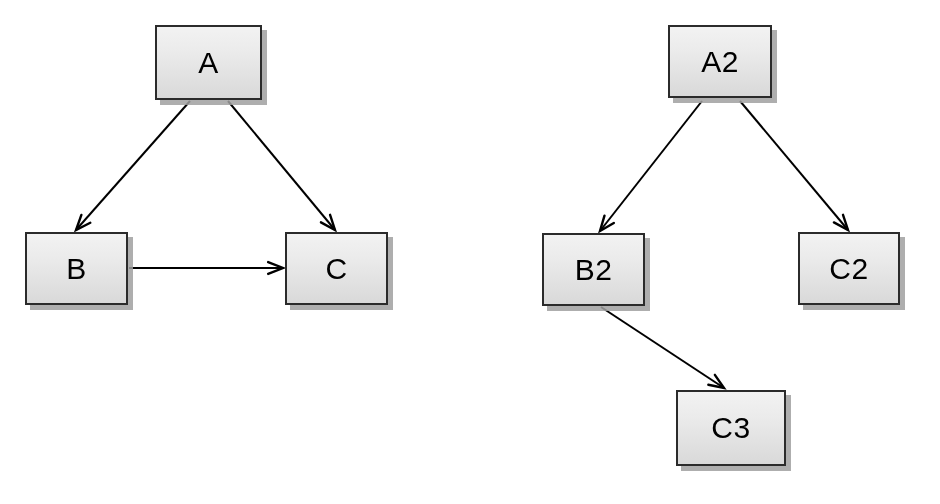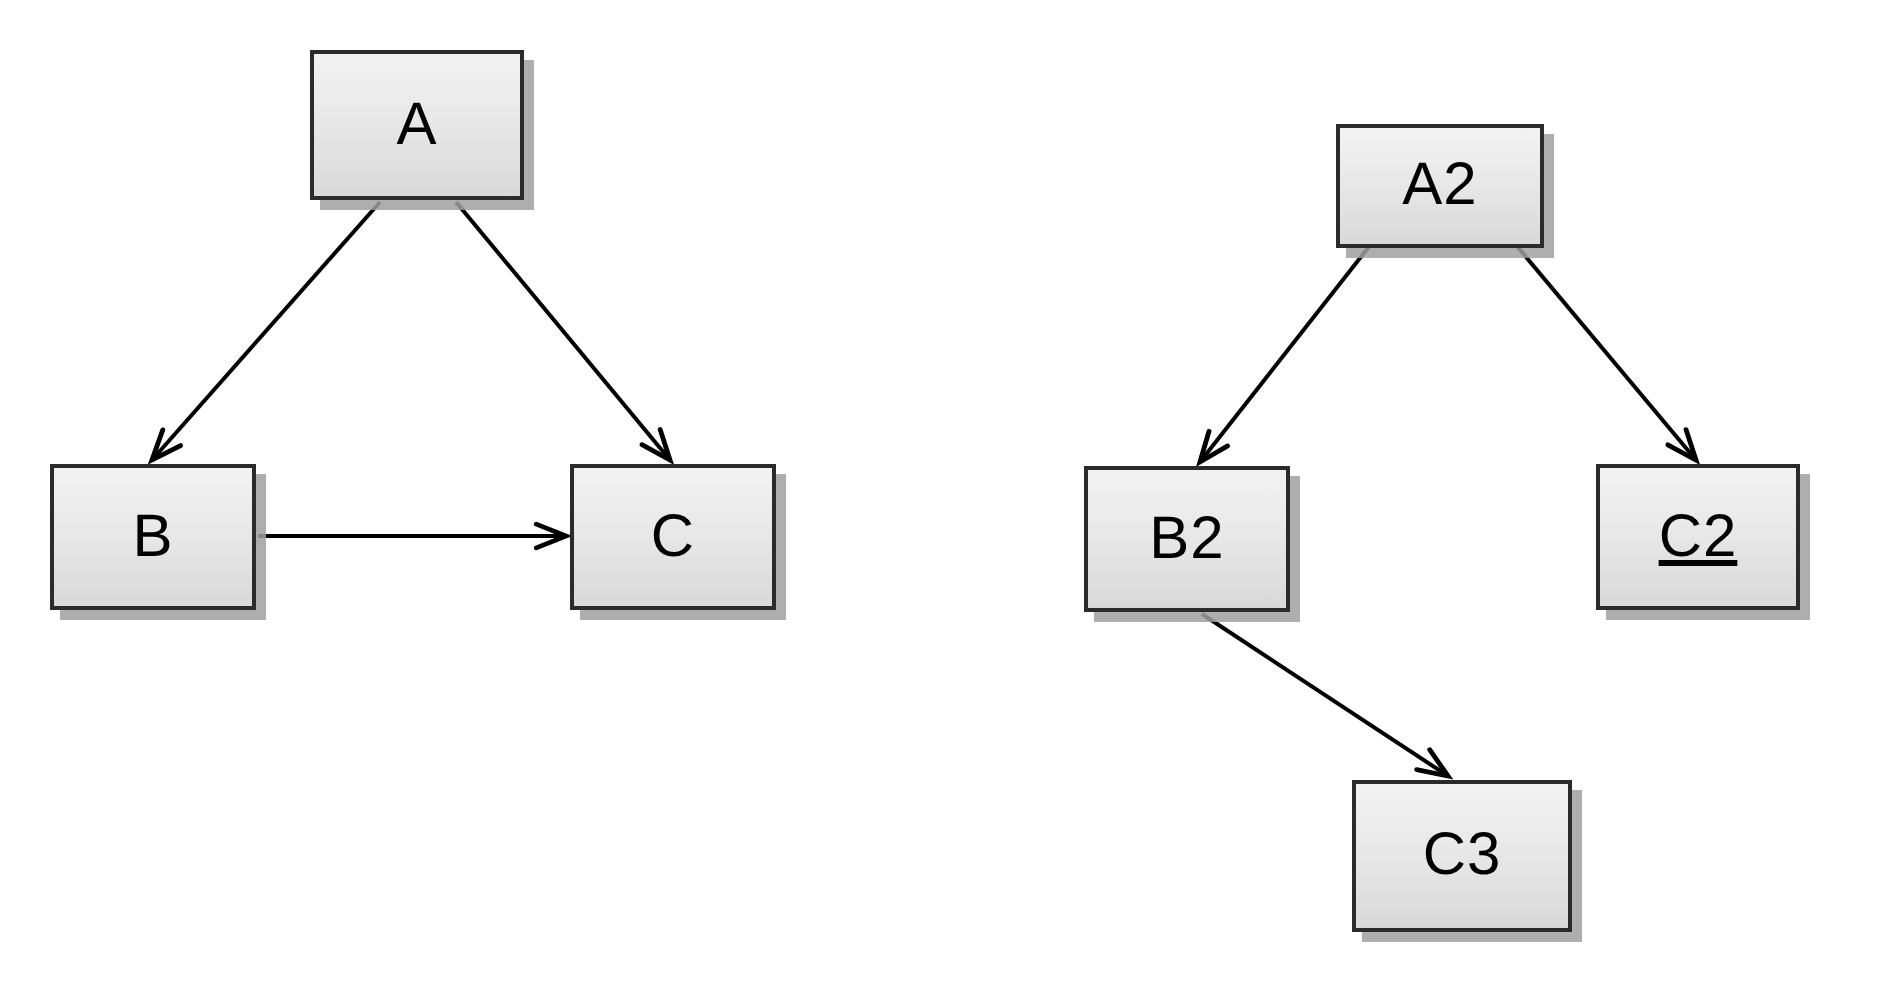--- a/index.html
+++ b/index.html
@@ -81,27 +81,27 @@
   <div id="node-layer">
       <div class="node" style="left: 155px; top: 25px; width: 107px; height: 75px;">
         <span class="node-label">A</span>
       </div>
       <div class="node" style="left: 25px; top: 232px; width: 103px; height: 73px;">
         <span class="node-label">B</span>
       </div>
       <div class="node" style="left: 285px; top: 232px; width: 103px; height: 73px;">
         <span class="node-label">C</span>
       </div>
-      <div class="node" style="left: 668px; top: 25px; width: 104px; height: 62px; margin-top: 37px;">
+      <div class="node" style="left: 668px; top: 25px; width: 104px; height: 73px;">
         <span class="node-label">A2</span>
       </div>
       <div class="node" style="left: 542px; top: 233px; width: 103px; height: 73px;">
         <span class="node-label">B2</span>
       </div>
-      <div class="node" style="left: 798px; top: 232px; width: 102px; height: 73px; text-decoration: underline;">
+      <div class="node" style="left: 798px; top: 232px; width: 102px; height: 73px;">
         <span class="node-label">C2</span>
       </div>
       <div class="node" style="left: 676px; top: 390px; width: 110px; height: 76px;">
         <span class="node-label">C3</span>
       </div>
     </div>
 
 </div>
 
 </body></html>

